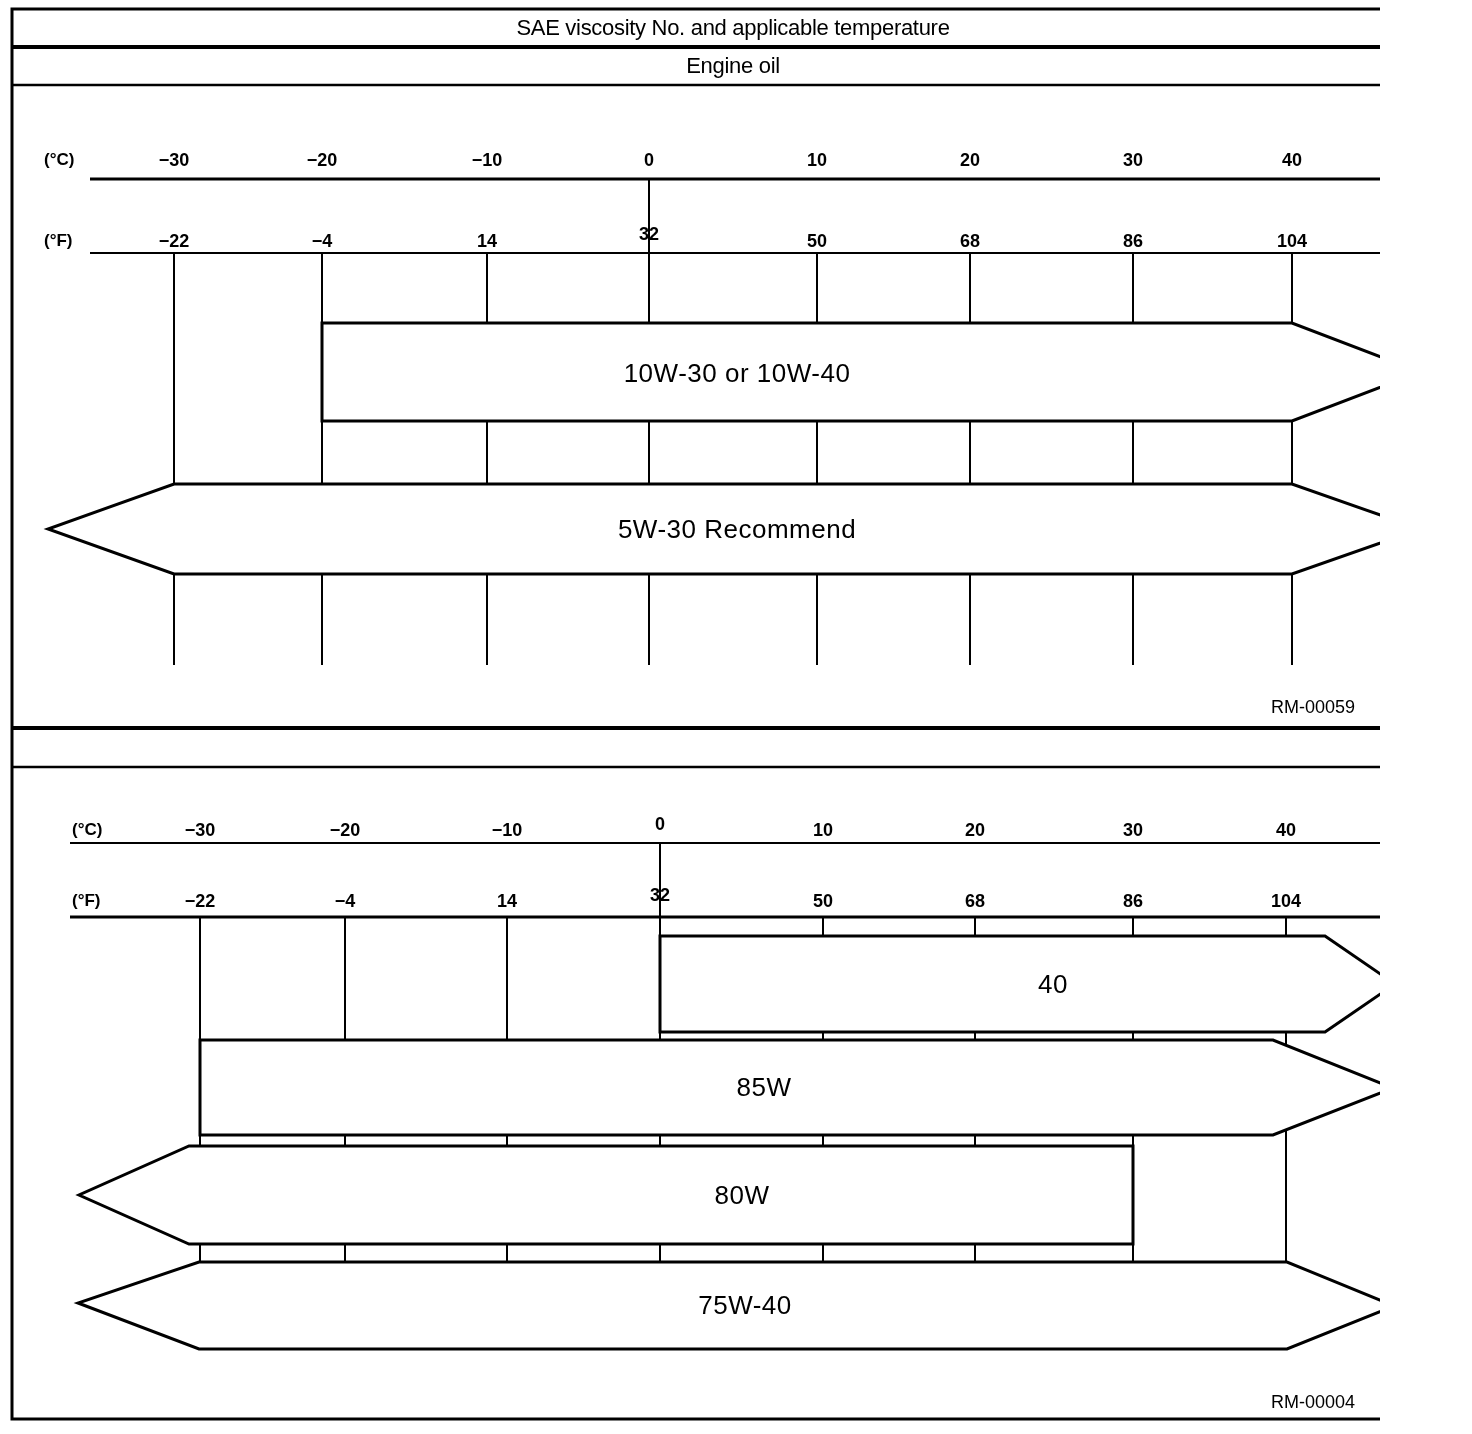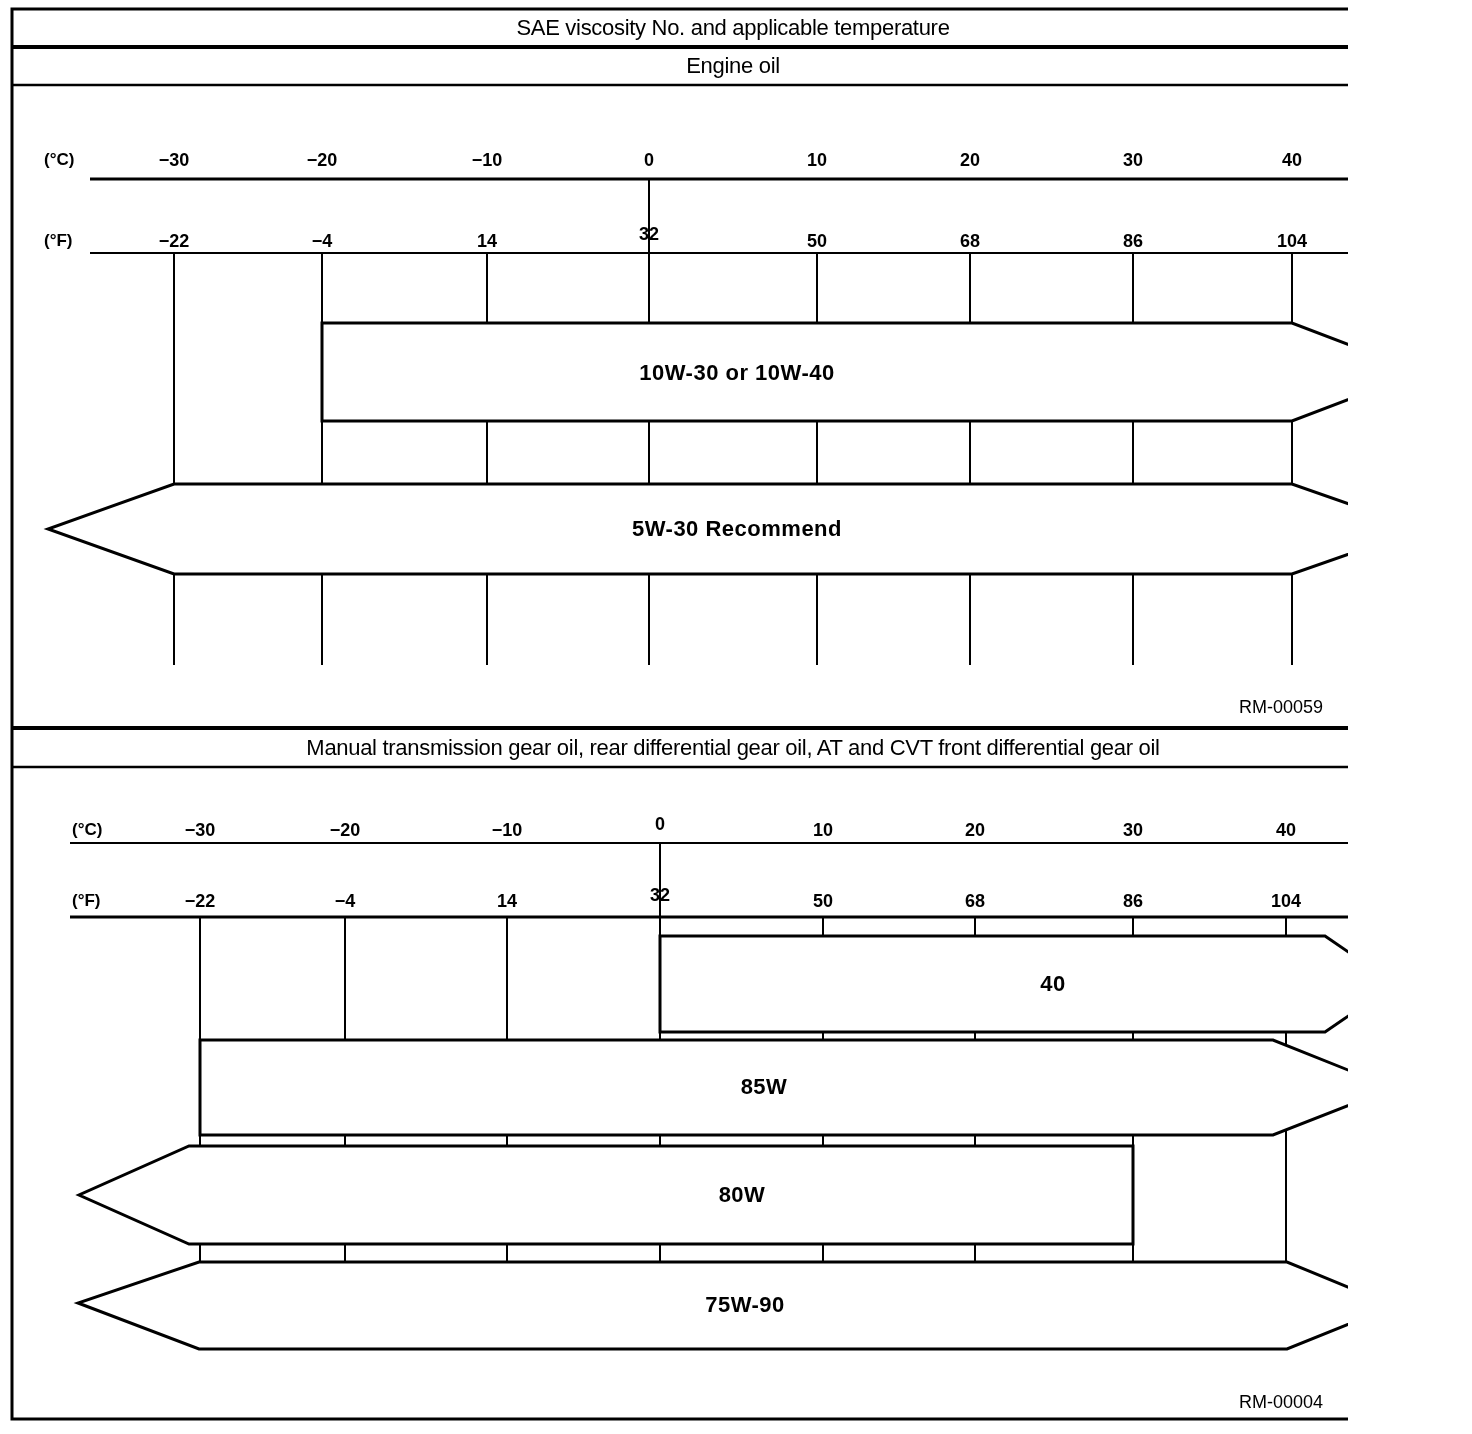--- a/index.html
+++ b/index.html
@@ -1,23 +1,23 @@
 <!DOCTYPE html>
 <html><head>
 <meta charset="utf-8">
 <style>
   html,body{margin:0;padding:0;background:#ffffff;}
   #screen{position:relative;width:1348px;height:1434px;background:#ffffff;overflow:hidden;
-          font-family:"Liberation Sans",sans-serif;color:#000;}
+          font-family:"Liberation Sans",sans-serif;color:#000;padding-left:32px;}
   #screen svg{position:absolute;left:0;top:0;}
   .txt{position:absolute;color:#000;}
   .hdr{left:733px;transform:translate(-50%,-50%);font-size:22px;letter-spacing:-0.3px;white-space:nowrap;}
   .lbl{transform:translate(-50%,-50%);font-weight:bold;font-size:18px;white-space:nowrap;}
   .unit{transform:translateY(-50%);font-weight:bold;font-size:17px;white-space:nowrap;}
-  .band-label{transform:translate(-50%,-50%);font-weight:bold;font-size:22px;letter-spacing:0.5px;white-space:nowrap;}
+  .band-label{transform:translate(-50%,-50%);font-weight:normal;font-size:26px;letter-spacing:0.5px;white-space:nowrap;}
   .ref{right:25px;transform:translateY(-50%);font-size:18px;white-space:nowrap;}
 </style>
 </head>
 <body>
 
 <div id="screen">
 
   <svg width="1472" height="1434" viewBox="0 0 1472 1434">
     <g stroke="#000000" fill="none">
 
@@ -58,21 +58,20 @@
       </g>
       <polygon fill="#ffffff" stroke-width="3" points="660,936 1325,936 1395,984 1325,1032 660,1032"></polygon>
       <polygon fill="#ffffff" stroke-width="3" points="200,1040 1273,1040 1393,1088 1273,1135 200,1135"></polygon>
       <polygon fill="#ffffff" stroke-width="3" points="189,1146 1133,1146 1133,1244 189,1244 79,1195"></polygon>
       <polygon fill="#ffffff" stroke-width="3" points="199,1262 1287,1262 1394,1306 1287,1349 199,1349 78,1303"></polygon>
     </g>
   </svg>
 
   <span class="txt hdr" style="top:28px;">SAE viscosity No. and applicable temperature</span>
   <span class="txt hdr" style="top:66px;text-align:center;">Engine oil</span>
-  <span class="txt hdr" style="top:748px;">Manual transmission gear oil, rear differential gear oil, AT and CVT front differential gear oil</span>
 
   <span class="txt unit" style="left:44px;top:160px;">(°C)</span>
   <span class="txt unit" style="left:44px;top:241px;">(°F)</span>
 
   <span class="txt lbl" style="left:174px;top:160px;">−30</span>
   <span class="txt lbl" style="left:322px;top:160px;">−20</span>
   <span class="txt lbl" style="left:487px;top:160px;">−10</span>
   <span class="txt lbl" style="left:649px;top:160px;">0</span>
   <span class="txt lbl" style="left:817px;top:160px;">10</span>
   <span class="txt lbl" style="left:970px;top:160px;">20</span>
@@ -109,16 +108,16 @@
   <span class="txt lbl" style="left:507px;top:901px;">14</span>
   <span class="txt lbl" style="left:660px;top:895px;">32</span>
   <span class="txt lbl" style="left:823px;top:901px;">50</span>
   <span class="txt lbl" style="left:975px;top:901px;">68</span>
   <span class="txt lbl" style="left:1133px;top:901px;">86</span>
   <span class="txt lbl" style="left:1286px;top:901px;">104</span>
 
   <span class="txt band-label" style="left:1053px;top:984px;">40</span>
   <span class="txt band-label" style="left:764px;top:1087px;text-align:center;">85W</span>
   <span class="txt band-label" style="left:742px;top:1195px;">80W</span>
-  <span class="txt band-label" style="left:745px;top:1305px;">75W-90</span>
+  <span class="txt band-label" style="left:745px;top:1305px;">75W-40</span>
   <span class="txt ref" style="top:1402px;">RM-00004</span>
 
 </div>
 
 </body></html>

